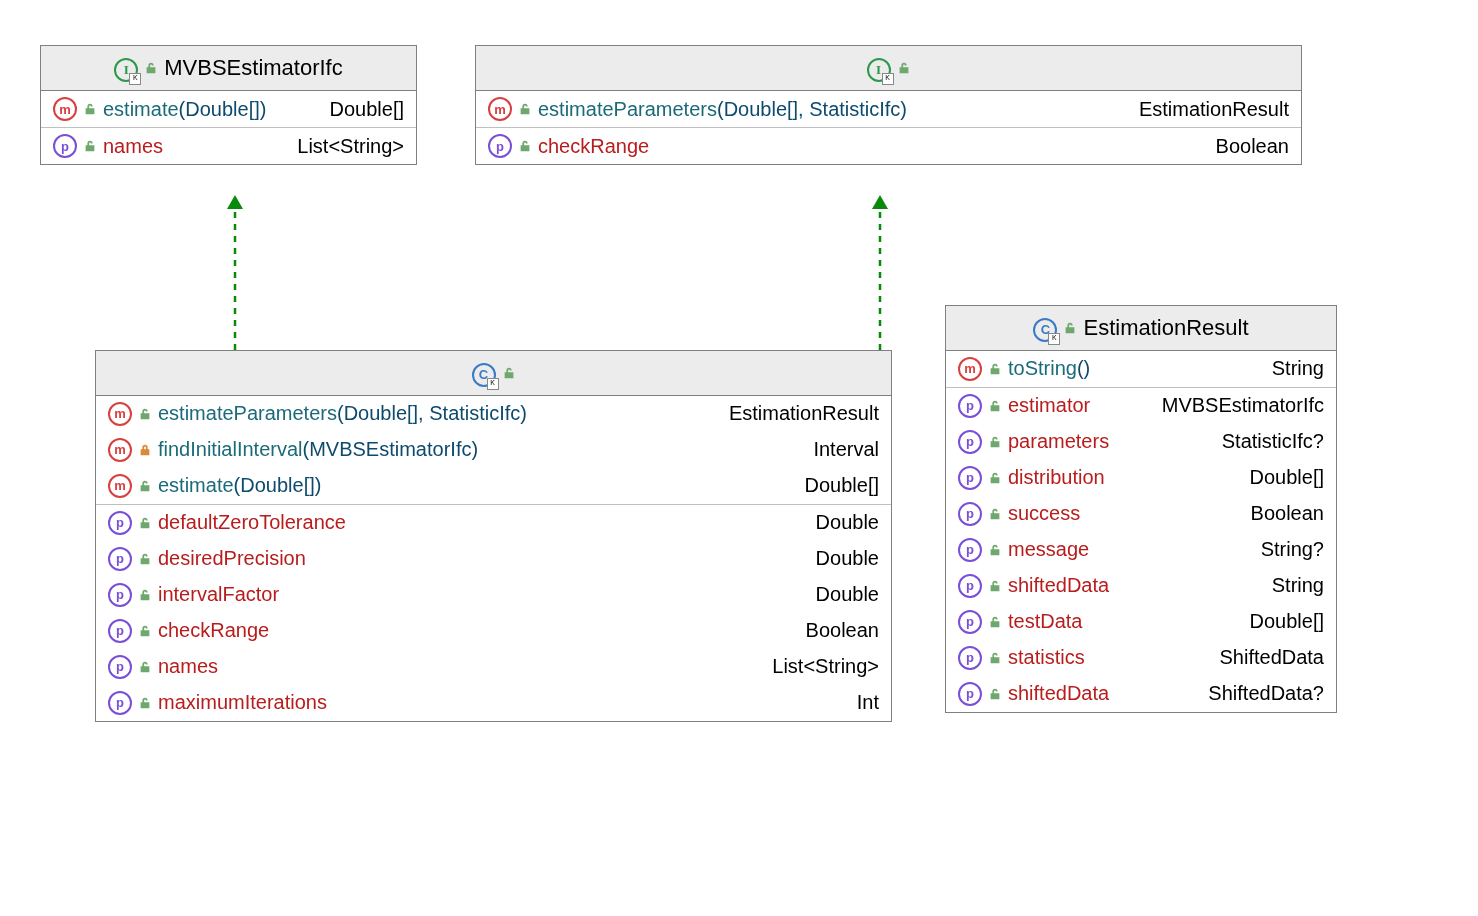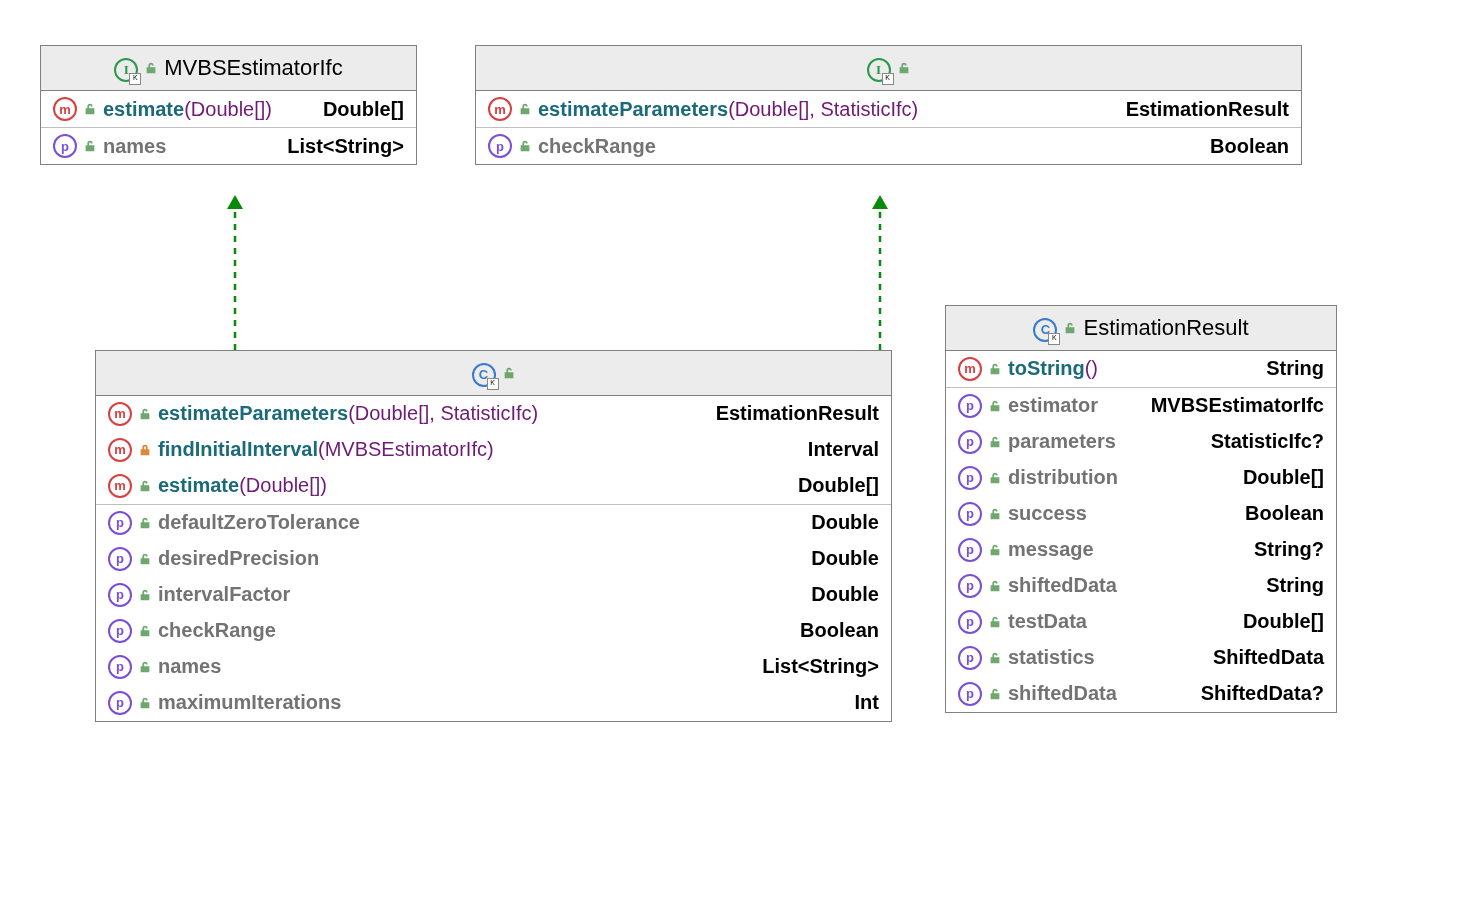--- a/index.html
+++ b/index.html
@@ -44,28 +44,27 @@
     justify-content: space-between;
   }
   .row-left {
     display: flex;
     align-items: center;
     gap: 6px;
   }
   .row-right {
     color: #000;
     white-space: nowrap;
-    font-weight: bold;
   }
   .member-name {
-    font-weight: 700;
+    font-weight: 400;
   }
   .method-name { color: #1a6a7a; }
-  .property-name { color: #737373; }
-  .params { color: #701a75; }
+  .property-name { color: #b91c1c; }
+  .params { color: #0c4a6e; }
   
   
   .icon {
     display: inline-flex;
     align-items: center;
     justify-content: center;
     width: 20px;
     height: 20px;
     border-radius: 50%;
     font-size: 13px;

